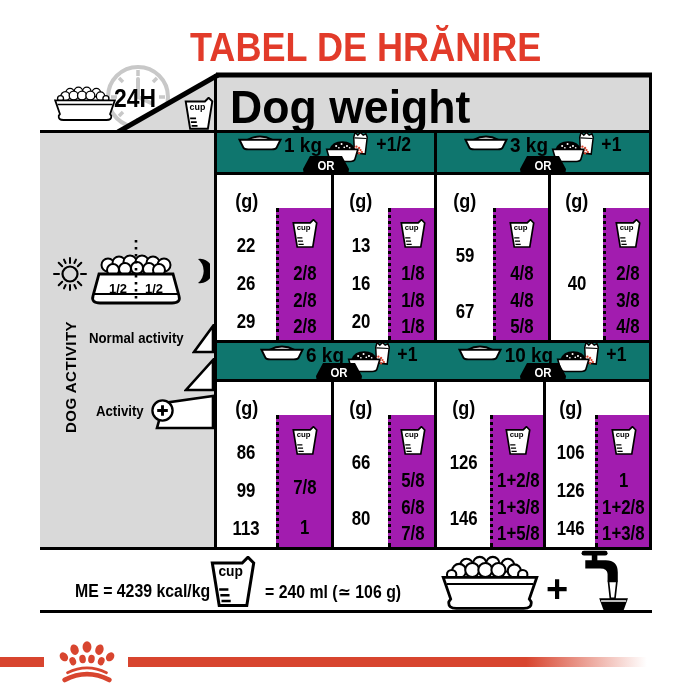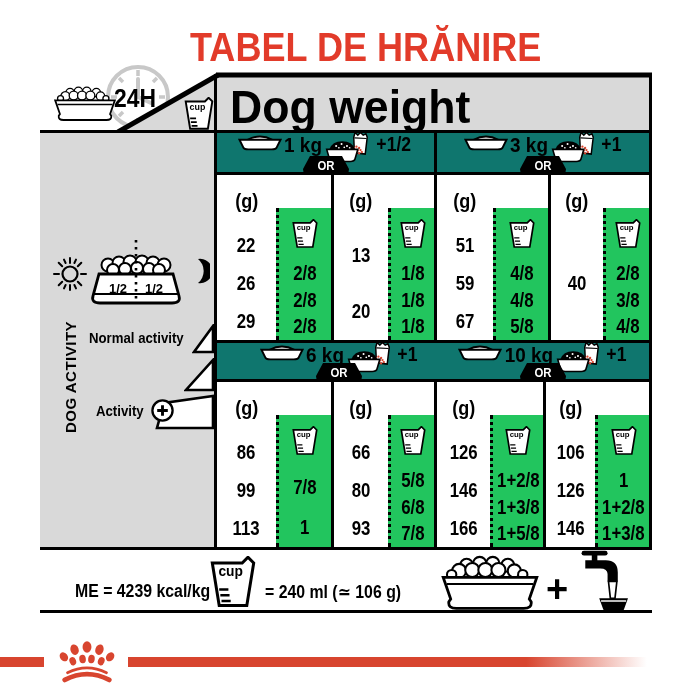--- a/index.html
+++ b/index.html
@@ -14,21 +14,21 @@
   .vert-label{position:absolute;left:70px;top:377px;transform:translate(-50%,-50%) rotate(-90deg);font-size:15px;font-weight:bold;white-space:nowrap;letter-spacing:.5px;}
   .side-label{position:absolute;font-size:15px;font-weight:bold;transform:scaleX(.88);transform-origin:left;white-space:nowrap;}
   .q-header{position:absolute;height:39px;background:#0f766e;display:flex;align-items:flex-start;justify-content:center;z-index:2;}
   .kg{font-size:21px;font-weight:bold;transform:scaleX(.9);white-space:nowrap;}
   .extra{font-size:20px;font-weight:bold;transform:scaleX(.88);white-space:nowrap;}
   .or-badge{position:absolute;left:50%;top:23px;transform:translateX(-50%);width:46px;height:19px;z-index:6;}
   .or-badge svg{position:absolute;inset:0;}
   .or-text{position:absolute;inset:0;color:#fff;font-weight:bold;font-size:12px;display:flex;align-items:center;justify-content:center;transform:scaleX(.95);}
   .q-data{position:absolute;height:165px;display:flex;}
   .dcol{display:flex;flex-direction:column;}
-  .gray{background:#22c55e;margin-top:33px;}
+  .gray{background:#a21caf;margin-top:33px;}
   .dotl{border-left:3px dotted #000;}
   .subdiv{width:3px;background:#000;}
   .hd{height:52px;display:flex;align-items:center;justify-content:center;}
   .v{flex:1;display:flex;align-items:center;justify-content:center;}
   .num{font-size:20px;font-weight:bold;transform:scaleX(.84);white-space:nowrap;}
   .ghdr{font-size:20px;font-weight:bold;transform:scaleX(.9);}
   .ftext{position:absolute;font-size:18px;font-weight:bold;transform:scaleX(.88);transform-origin:left;white-space:nowrap;}
   .plus-big{position:absolute;left:546px;top:568px;font-size:38px;font-weight:bold;}
   .redbar{position:absolute;top:657px;height:10px;background:#d8452f;}
   .redbar-fade{position:absolute;top:657px;height:10px;background:linear-gradient(to right,#d8452f 0%,#d8452f 76%,rgba(216,69,47,0) 99%);}
@@ -311,20 +311,23 @@
   </div>
   <div class="subdiv"></div>
   <div class="dcol" style="width:54px">
     <div class="hd">
         <span class="ghdr">(g)</span>
       </div>
     <div class="v">
         <span class="num">13</span>
       </div>
     <div class="v">
+        <span class="num">16</span>
+      </div>
+    <div class="v">
         <span class="num">20</span>
       </div>
   </div>
   <div class="dcol gray dotl" style="flex:1">
     <div class="hd">
         <svg width="26" height="30">
           <use href="#sym-cup"></use>
         </svg>
       </div>
     <div class="v">
@@ -338,23 +341,20 @@
       </div>
   </div>
 </div>
 
 <div class="q-data" style="left:437px;top:175px;width:212px">
   <div class="dcol" style="width:56px">
     <div class="hd">
         <span class="ghdr">(g)</span>
       </div>
     <div class="v">
-        <span class="num">51</span>
-      </div>
-    <div class="v">
         <span class="num">59</span>
       </div>
     <div class="v">
         <span class="num">67</span>
       </div>
   </div>
   <div class="dcol gray dotl" style="width:52px">
     <div class="hd">
         <svg width="26" height="30">
           <use href="#sym-cup"></use>
@@ -429,23 +429,20 @@
   <div class="dcol" style="width:54px">
     <div class="hd">
         <span class="ghdr">(g)</span>
       </div>
     <div class="v">
         <span class="num">66</span>
       </div>
     <div class="v">
         <span class="num">80</span>
       </div>
-    <div class="v">
-        <span class="num">93</span>
-      </div>
   </div>
   <div class="dcol gray dotl" style="flex:1">
     <div class="hd">
         <svg width="26" height="30">
           <use href="#sym-cup"></use>
         </svg>
       </div>
     <div class="v">
         <span class="num">5/8</span>
       </div>
@@ -461,23 +458,20 @@
 <div class="q-data" style="left:437px;top:382px;width:212px">
   <div class="dcol" style="width:56px">
     <div class="hd">
         <span class="ghdr">(g)</span>
       </div>
     <div class="v">
         <span class="num">126</span>
       </div>
     <div class="v">
         <span class="num">146</span>
-      </div>
-    <div class="v">
-        <span class="num">166</span>
       </div>
   </div>
   <div class="dcol gray dotl" style="width:52px">
     <div class="hd">
         <svg width="26" height="30">
           <use href="#sym-cup"></use>
         </svg>
       </div>
     <div class="v">
         <span class="num">1+2/8</span>

